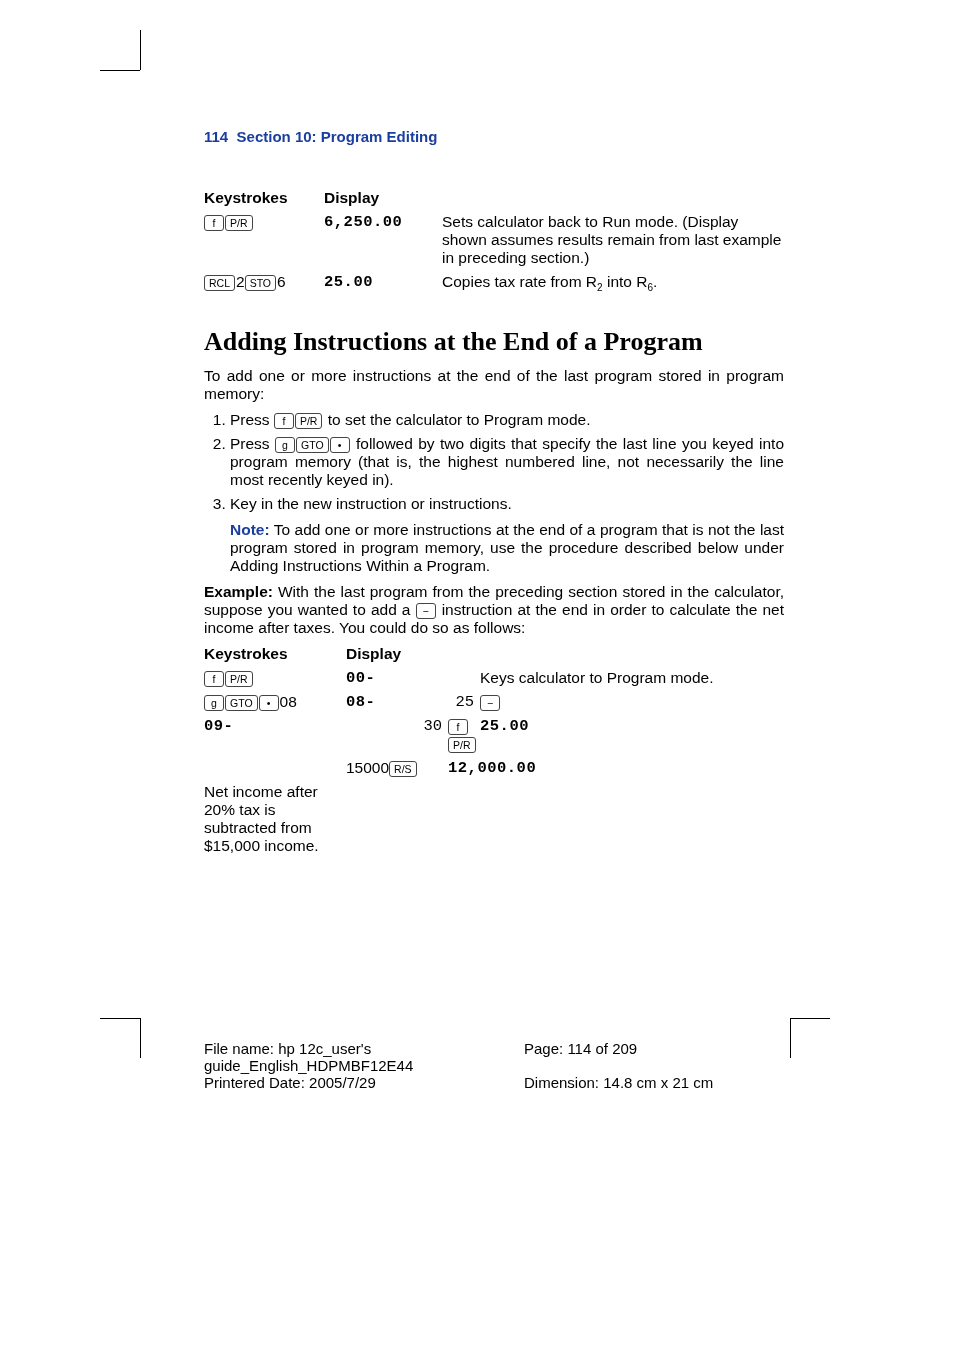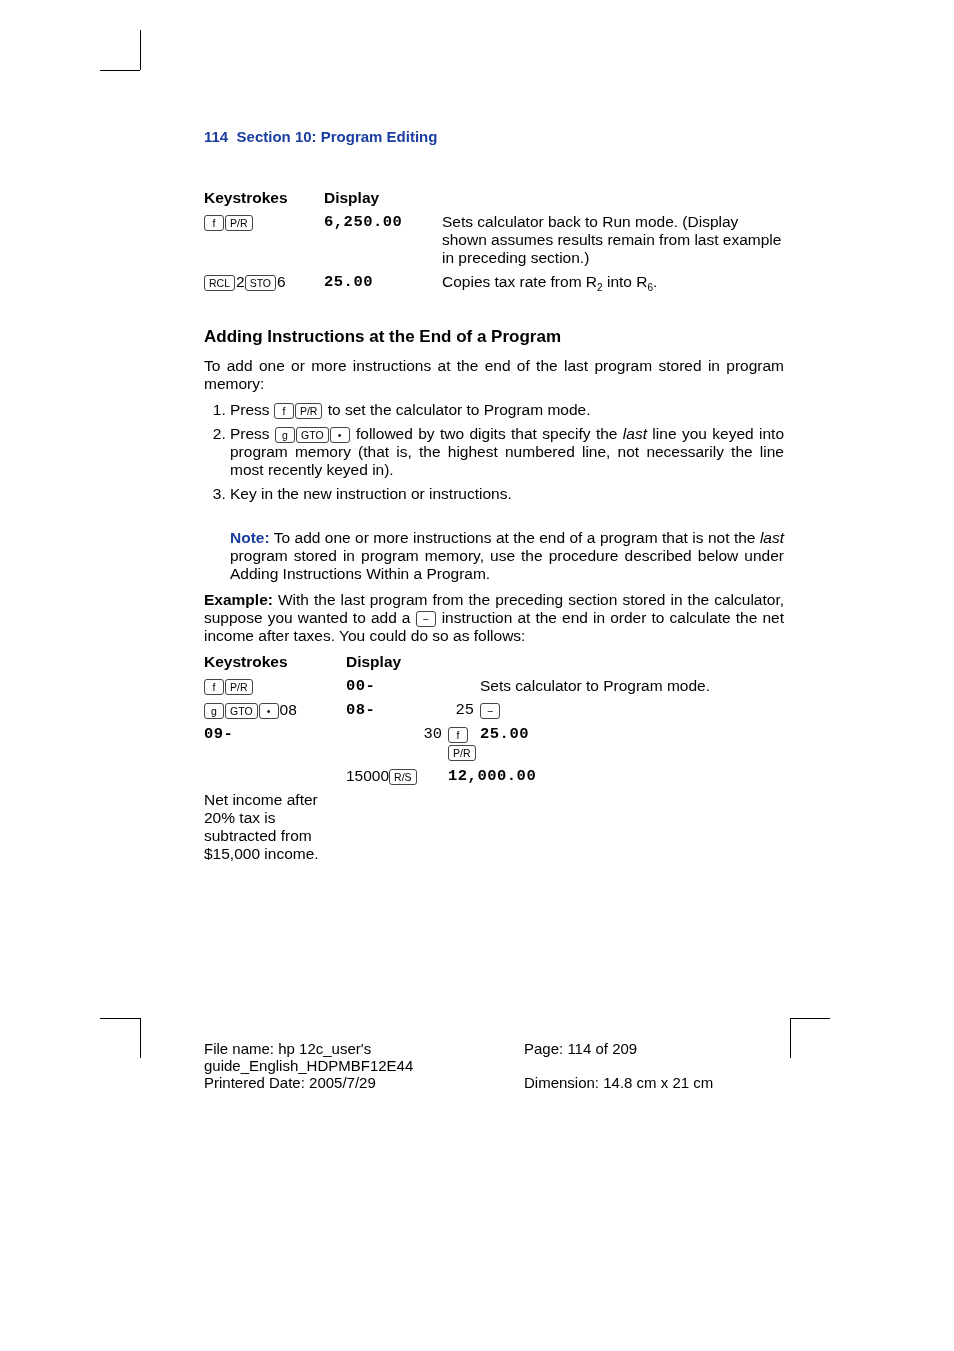--- a/index.html
+++ b/index.html
@@ -48,37 +48,38 @@
     padding: 0 4px;
     min-width: 10px;
     text-align: center;
     line-height: 14px;
     height: 14px;
     margin-right: 1px;
     vertical-align: middle;
     background: #fff;
   }
   h2.section {
-    font-size: 17px;
+    font-size: 26px;
     font-weight: bold;
     margin: 34px 0 10px 0;
+    font-family: Liberation Serif, serif;
   }
   p.body {
     font-size: 15.5px;
     margin: 8px 0;
     text-align: justify;
   }
   ol.steps {
     margin: 6px 0 6px 26px;
     padding: 0;
     font-size: 15.5px;
   }
   ol.steps li { margin-bottom: 6px; text-align: justify; }
   .note-label { color: #1a3ea0; font-weight: bold; }
-  .italic { font-style: italic; }
+  .italic { }
   .bold { font-weight: bold; }
   sub { font-size: 10px; vertical-align: sub; }
 
   .tbl2 {
     display: grid;
     grid-template-columns: 140px 100px 30px 1fr;
     column-gap: 2px;
     row-gap: 6px;
     font-size: 15.5px;
     margin-top: 6px;
@@ -152,42 +153,42 @@
 
     <ol class="steps">
       <li>
         <span>Press </span><span class="keycap">f</span><span class="keycap">P/R</span><span> to set the calculator to Program mode.</span>
       </li>
       <li>
         <span>Press </span><span class="keycap">g</span><span class="keycap">GTO</span><span class="keycap">•</span><span> followed by two digits that specify the </span><span class="italic">last</span><span> line you keyed into program memory (that is, the highest numbered line, not necessarily the line most recently keyed in).</span>
       </li>
       <li>
         <span>Key in the new instruction or instructions.</span>
-        <p class="body" style="margin-top:26px;">
+        <p class="body" style="margin-top:8px;">
           <span class="note-label">Note:</span><span> To add one or more instructions at the end of a program that is not the </span><span class="italic">last</span><span> program stored in program memory, use the procedure described below under Adding Instructions Within a Program.</span>
         </p>
       </li>
     </ol>
 
     <p class="body">
       <span class="bold">Example:</span><span> With the last program from the preceding section stored in the calculator, suppose you wanted to add a </span><span class="keycap">−</span><span> instruction at the end in order to calculate the net income after taxes. You could do so as follows:</span>
     </p>
 
     <div class="tbl2">
       <div class="hdr">Keystrokes</div>
       <div class="hdr">Display</div>
       <div></div>
         <div></div>
 
       <div>
         <span class="keycap">f</span><span class="keycap">P/R</span>
       </div>
       <div class="disp">00-</div>
       <div class="code"></div>
-      <div>Sets calculator to Program mode.</div>
+      <div>Keys calculator to Program mode.</div>
 
       <div>
         <span class="keycap">g</span><span class="keycap">GTO</span><span class="keycap">•</span><span>08</span>
       </div>
       <div class="disp">08-</div>
       <div class="code">25</div>
 
       <div>
         <span class="keycap">−</span>
       </div>

